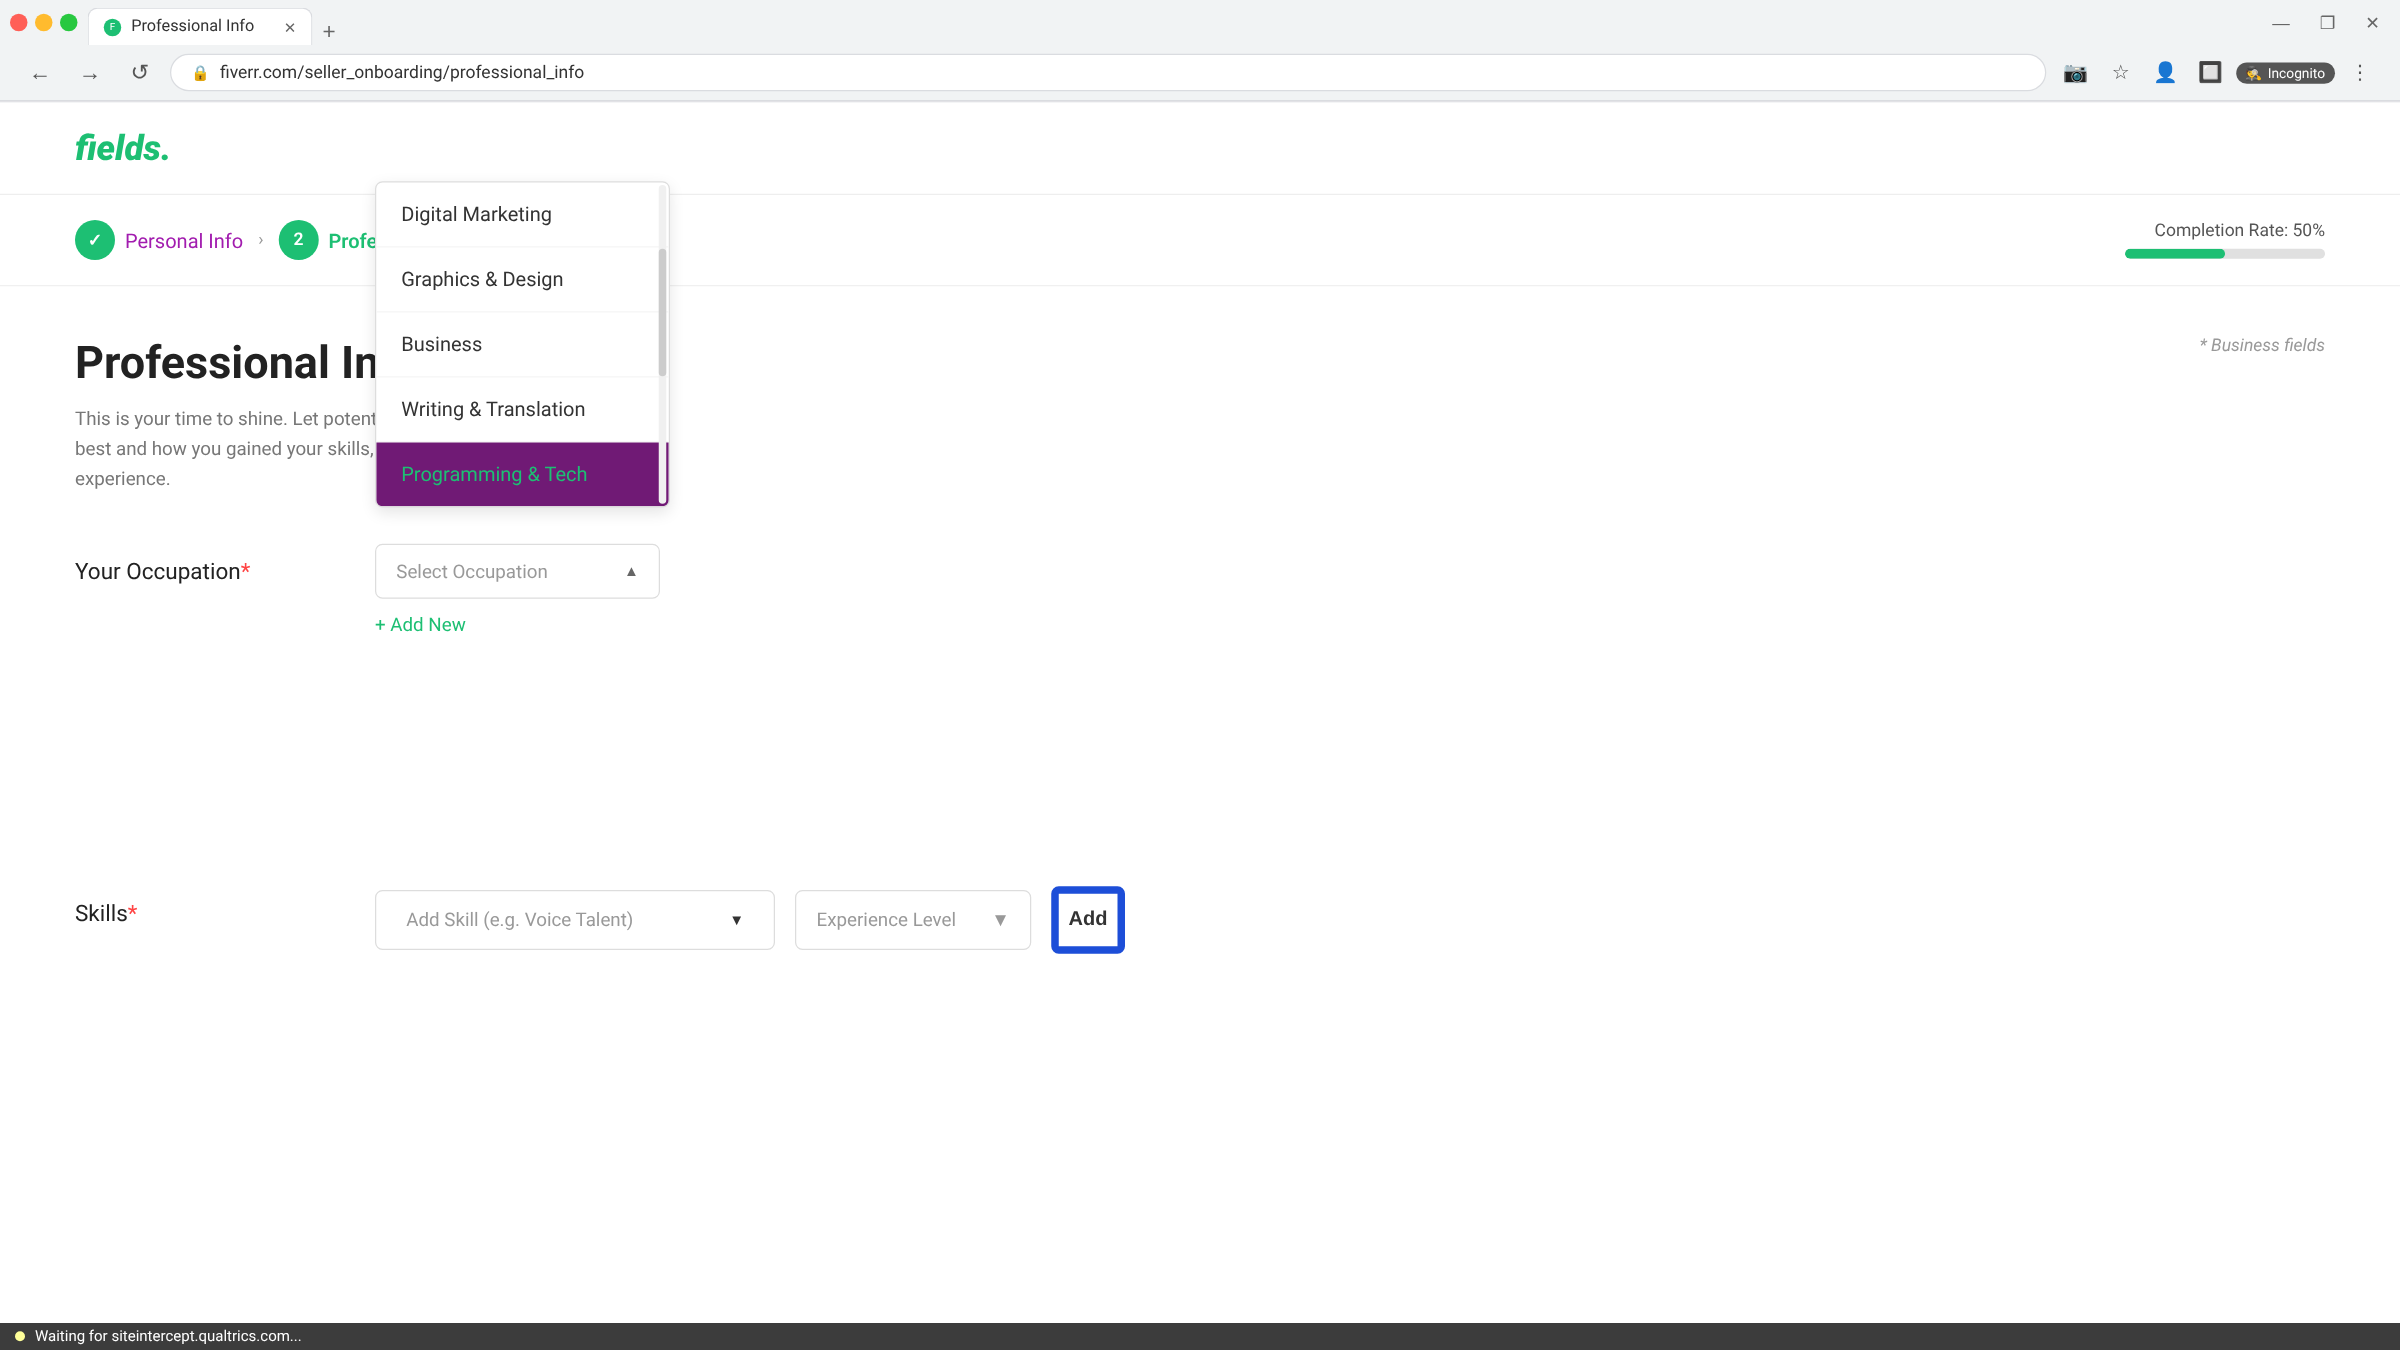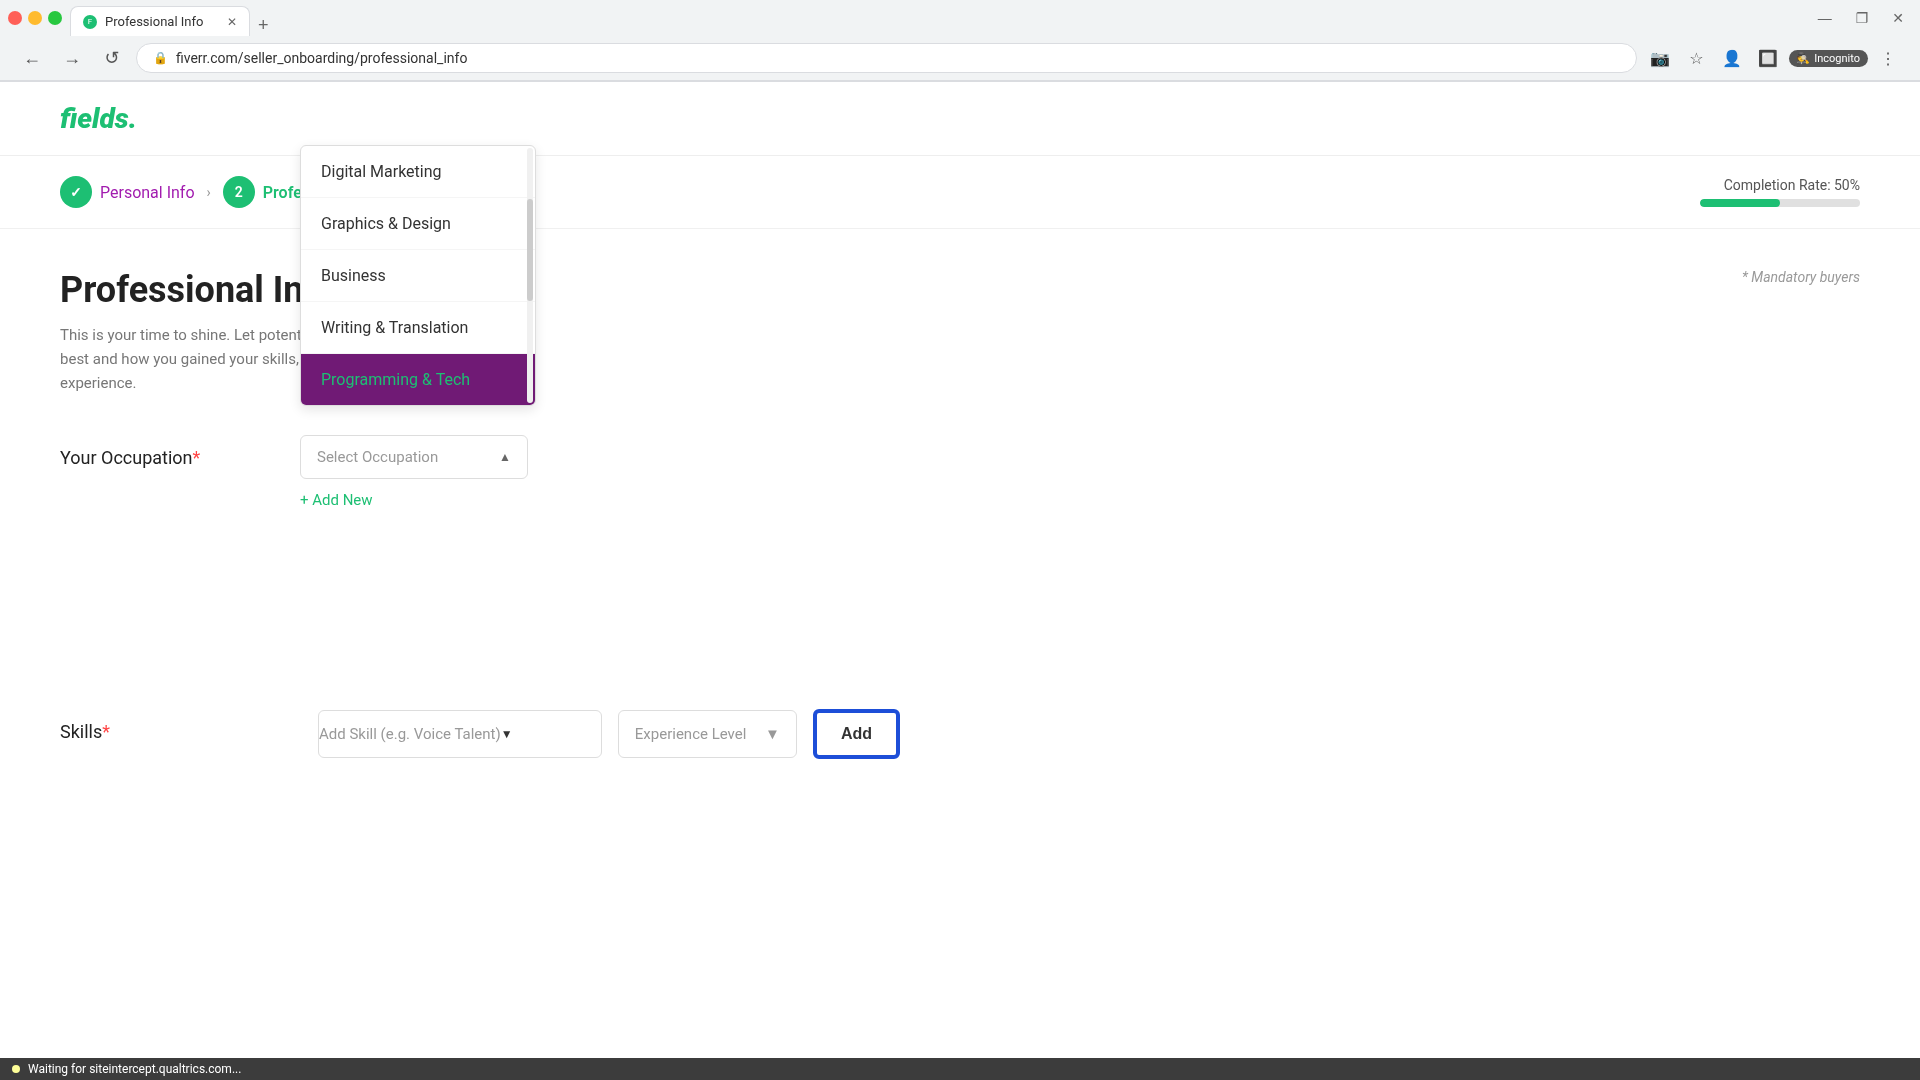--- a/index.html
+++ b/index.html
@@ -86,24 +86,24 @@
 
     
     .add-new-link { color: #1dbf73; font-size: 15px; cursor: pointer; margin-top: 12px; display: inline-block; }
 
     
     .mandatory-note { position: absolute; right: 60px; top: 40px; font-size: 14px; color: #999; font-style: italic; }
 
     
     .skills-section { margin-top: 200px; }
     .skills-row { display: flex; align-items: center; gap: 16px; }
-    .skill-dropdown { display: flex; align-items: center; border: 1px solid #ddd; border-radius: 6px; padding: 14px 0; font-size: 15px; color: #999; cursor: pointer; background: #fff; width: 480px; margin-left: 18px; }
+    .skill-dropdown { display: flex; align-items: center; justify-content: space-between; border: 1px solid #ddd; border-radius: 6px; padding: 14px 24px; font-size: 15px; color: #999; cursor: pointer; background: #fff; width: 480px; }
     .skill-dropdown .chevron-icon { color: #333; font-size: 12px; }
     .experience-dropdown { display: flex; align-items: center; justify-content: space-between; border: 1px solid #ddd; border-radius: 6px; padding: 14px 16px; font-size: 15px; color: #999; cursor: pointer; background: #fff; width: 280px; }
-    .add-btn { background: #fff; border: 4px solid #1d4ed8; border-radius: 6px; padding: 12px 24px; font-size: 16px; font-weight: 600; color: #333; cursor: pointer; }
+    .add-btn { background: #fff; border: 6px solid #1d4ed8; border-radius: 6px; padding: 12px 8px; font-size: 16px; font-weight: 600; color: #333; cursor: pointer; }
 
     
     .status-bar { position: fixed; bottom: 0; left: 0; right: 0; background: #3c3c3c; color: #fff; font-size: 12px; padding: 4px 12px; display: flex; align-items: center; gap: 8px; }
     .status-dot { width: 8px; height: 8px; border-radius: 50%; background: #ff9; }
   </style>
 </head>
 <body>
 
 <div class="browser-chrome">
   <div class="browser-titlebar">
@@ -187,21 +187,21 @@
         <div class="completion-fill" style="width: 50%"></div>
       </div>
     </div>
   </div>
 
   <div class="main-content">
 
     <h1 class="page-title">Professional Info</h1>
     <p class="page-description">This is your time to shine. Let potential buyers know what you best and how you gained your skills, certifications and experience.</p>
 
-    <span class="mandatory-note">* Mandatory buyers</span>
+    <span class="mandatory-note">* Business fields</span>
 
     <div class="form-section">
       <div class="form-row">
         <div class="field-label">
           <span>Your Occupation</span><span class="required">*</span>
         </div>
         <div class="field-controls">
 
           
           <div class="occupation-dropdown">

